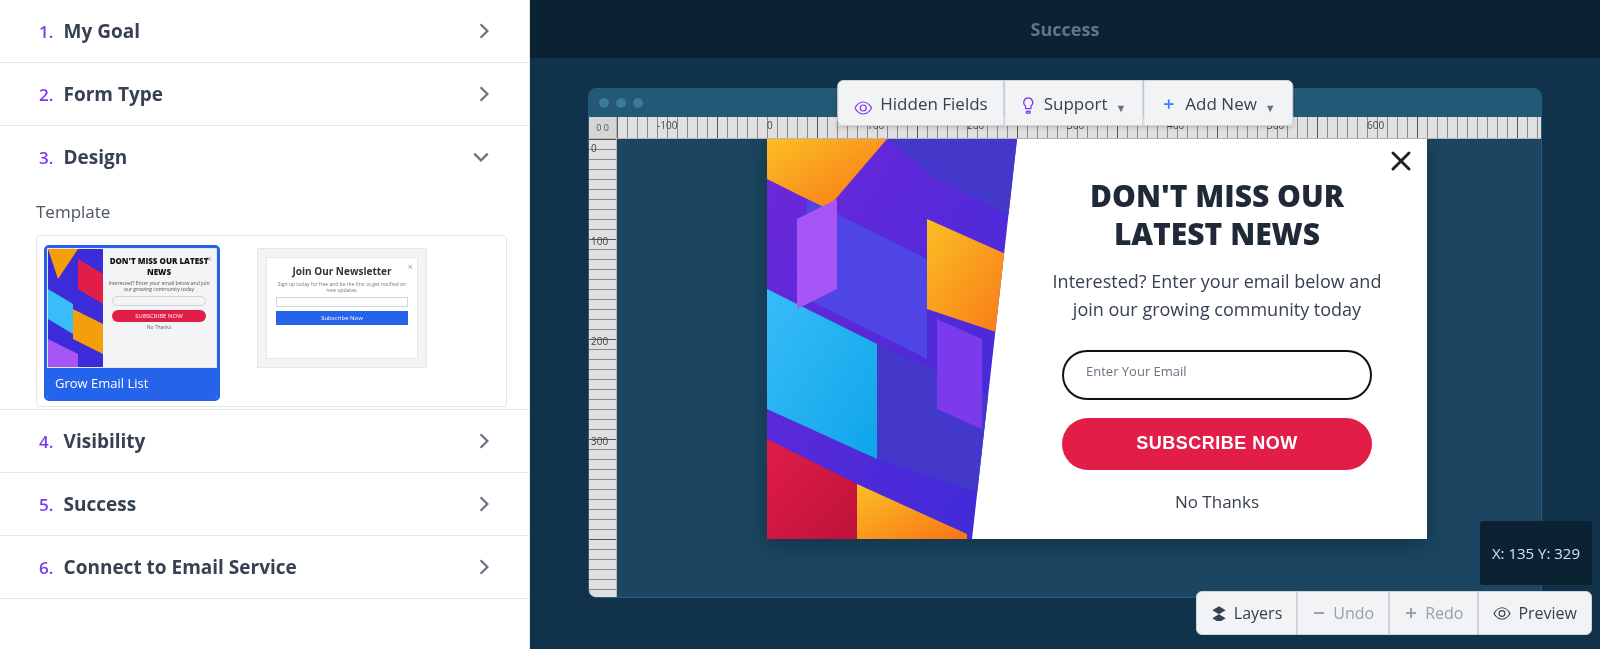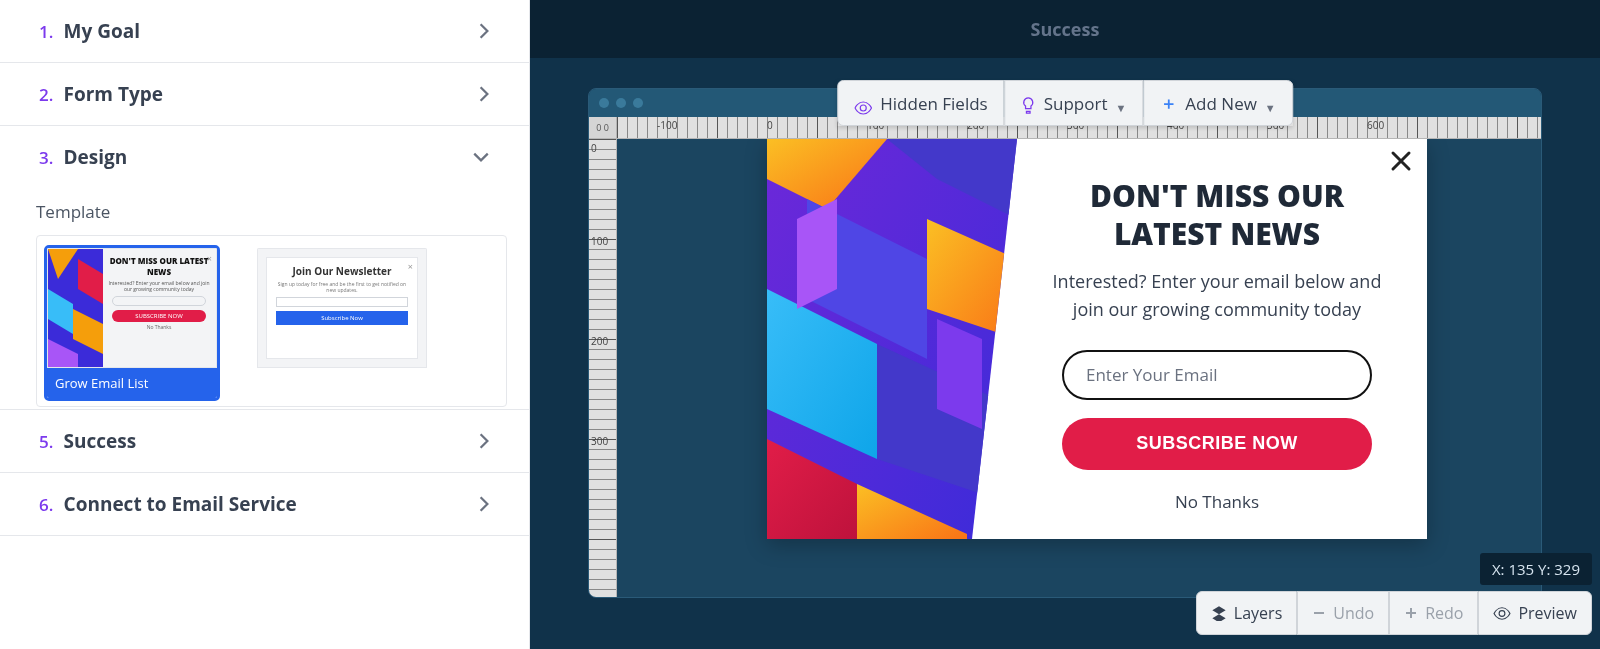--- a/index.html
+++ b/index.html
@@ -81,26 +81,26 @@
   .stage { position:absolute; top:50px; left:28px; right:0; bottom:0; background:#1b4560; overflow:hidden;}
   .stage-inner{ position:absolute; top:0; left:150px; }
 
   
   .popup { width:660px; height:400px; background:#fff; display:flex; position:relative; box-shadow:0 6px 20px rgba(0,0,0,.25);}
   .popup-close{ position:absolute; top:10px; right:14px; cursor:pointer; color:#222;}
   .popup-art { width:250px; height:100%; position:relative; overflow:hidden; clip-path: polygon(0 0, 100% 0, 82% 100%, 0 100%); }
   .popup-content{ flex:1; padding:38px 28px 20px 18px; text-align:center; display:flex; flex-direction:column; align-items:center;}
   .popup-content h2{ font-size:30px; font-weight:800; color:#1f2937; line-height:1.25;}
   .popup-content p{ font-size:18px; color:#374151; margin-top:16px; line-height:1.55;}
-  .popup-input{ margin-top:26px; width:310px; height:50px; border:2px solid #111; border-radius:999px; padding:10px 22px; font-size:17px; color:#6b7280; display:flex; align-items:center;}
+  .popup-input{ margin-top:26px; width:310px; height:50px; border:2px solid #111; border-radius:999px; padding:10px 22px; font-size:13px; color:#6b7280; display:flex; }
   .popup-btn{ margin-top:18px; width:310px; height:52px; border:none; border-radius:999px; background:#e11d48; color:#fff; font-weight:800; letter-spacing:.5px; font-size:18px; cursor:pointer;}
   .popup-nothanks{ margin-top:20px; font-size:17px; color:#374151; cursor:pointer;}
 
   
-  .coords{ position:absolute; right:8px; bottom:64px; background:#0b2233; color:#d6e4ef; font-size:15px; padding:6px 12px; border-radius:3px;}
+  .coords{ position:absolute; right:8px; bottom:64px; background:#0b2233; color:#d6e4ef; font-size:15px; padding:22px 12px; border-radius:3px;}
   .bottom-toolbar{ position:absolute; right:8px; bottom:14px; display:flex; }
   .bottom-toolbar .bbtn{ background:#f1f3f5; border:1px solid #d0d4d9; padding:10px 14px; font-size:16px; color:#374151; display:flex; align-items:center; gap:7px; cursor:pointer;}
   .bottom-toolbar .bbtn.disabled{ color:#9aa1aa;}
   .bottom-toolbar .bbtn:first-child{border-top-left-radius:6px;border-bottom-left-radius:6px;}
   .bottom-toolbar .bbtn:last-child{border-top-right-radius:6px;border-bottom-right-radius:6px;}
 
   svg{display:block;}
 </style>
 </head>
 <body>
@@ -176,20 +176,31 @@
               <div class="t2-input"></div>
               <div class="t2-btn">Subscribe Now</div>
             </div>
           </div>
         </div>
 
       </div>
     </div>
   </div>
 
+  <div class="accordion-item">
+    <div class="accordion-header">
+      <div><span class="num">4.</span>
+           <span class="label">Visibility</span></div>
+      <span class="chev">
+        <svg width="12" height="18" viewBox="0 0 10 16">
+            <path d="M2 2l6 6-6 6" fill="none" stroke="#6b7280" stroke-width="2"></path>
+          </svg>
+      </span>
+    </div>
+  </div>
 
   <div class="accordion-item">
     <div class="accordion-header">
       <div><span class="num">5.</span>
            <span class="label">Success</span></div>
       <span class="chev">
         <svg width="12" height="18" viewBox="0 0 10 16">
             <path d="M2 2l6 6-6 6" fill="none" stroke="#6b7280" stroke-width="2"></path>
           </svg>
       </span>

